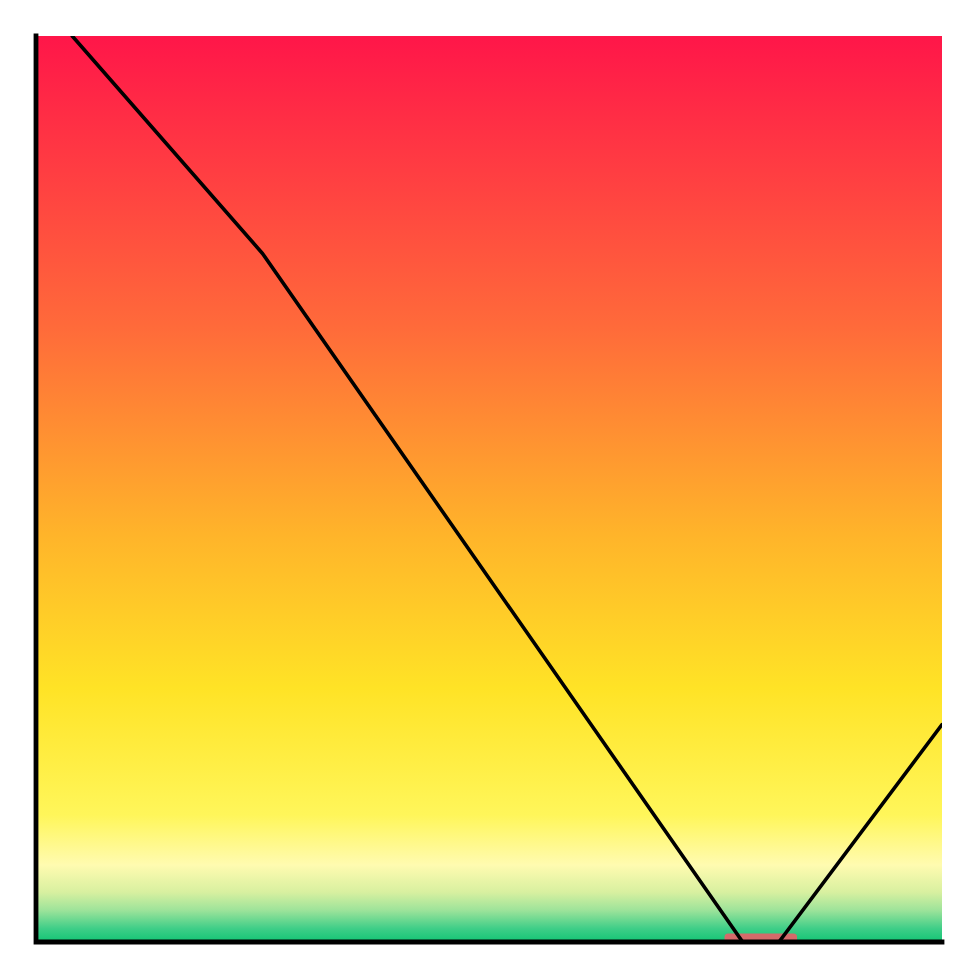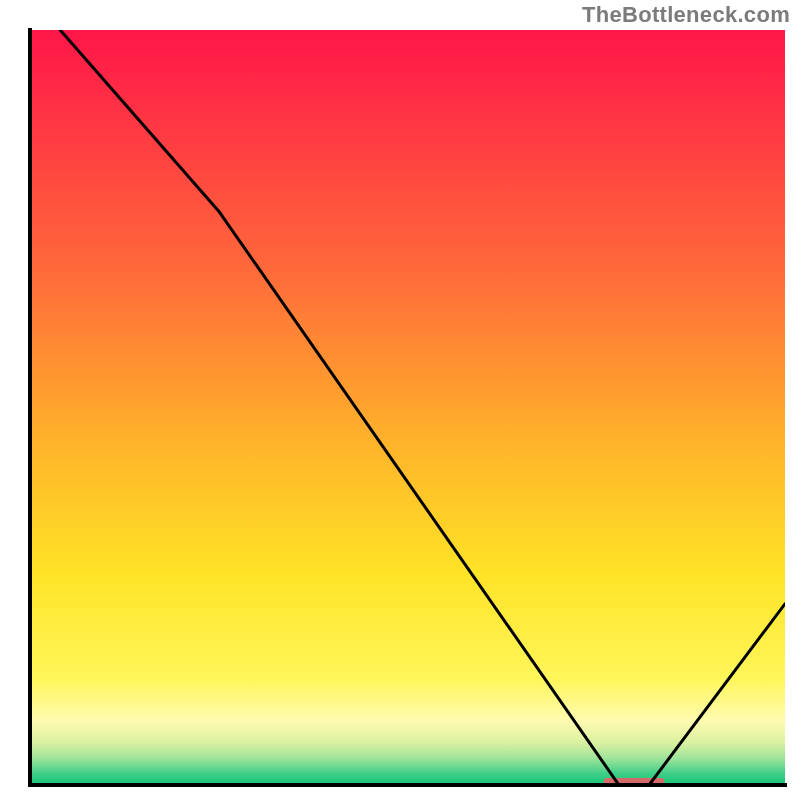--- a/index.html
+++ b/index.html
@@ -33,21 +33,20 @@
     width: 800px;
     height: 800px;
     display: block;
   }
 </style>
 </head>
 <body>
 
 <div class="stage">
 
-  <div class="attribution">TheBottleneck.com</div>
 
   <svg class="plot" viewBox="0 0 800 800">
     <defs>
       <linearGradient id="bg-grad" x1="0" y1="0" x2="0" y2="1">
           <stop offset="0.00%" stop-color="#ff1649"></stop>
           <stop offset="32.00%" stop-color="#ff6a3a"></stop>
           <stop offset="55.00%" stop-color="#ffb42a"></stop>
           <stop offset="72.00%" stop-color="#ffe326"></stop>
           <stop offset="86.00%" stop-color="#fff65a"></stop>
           <stop offset="91.50%" stop-color="#fffbb0"></stop>

